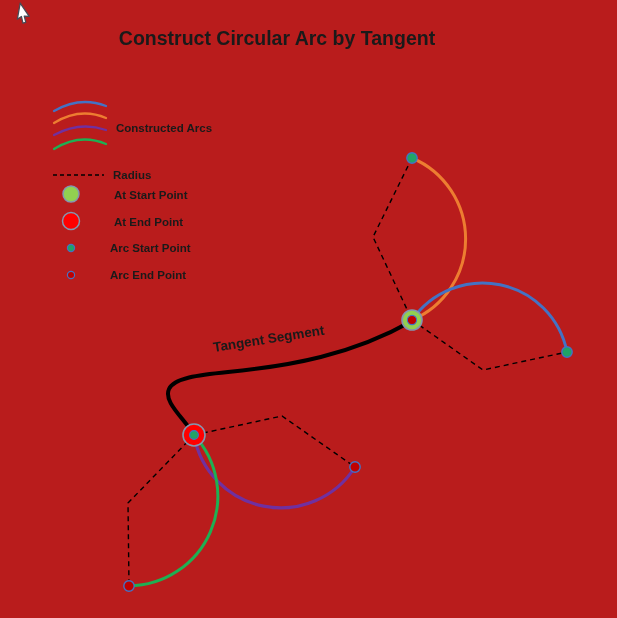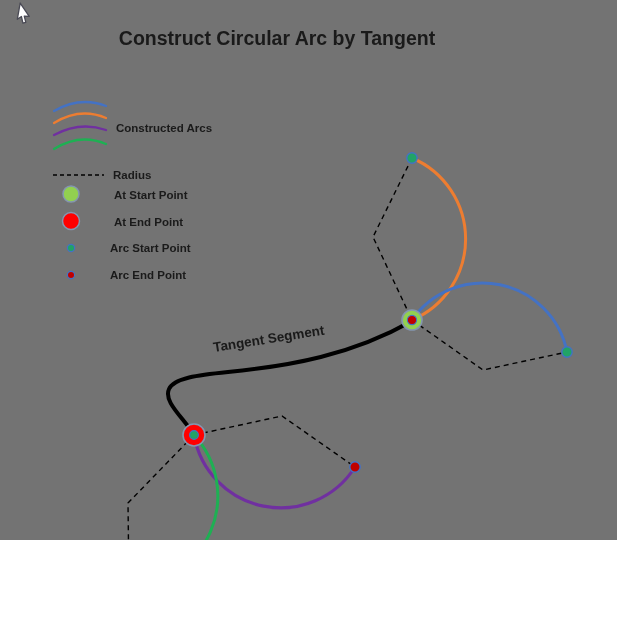--- a/index.html
+++ b/index.html
@@ -1,20 +1,20 @@
 <!DOCTYPE html>
 <html><head>
 <meta charset="utf-8">
 <style>
   html, body { margin: 0; padding: 0; background: #ffffff; }
   .canvas {
     position: relative;
     width: 617px;
-    height: 540px;
-    background: #737373;
+    height: 618px;
+    background: #b91c1c;
     overflow: hidden;
     text-align: center;
   }
   svg text {
     font-family: "Liberation Sans", sans-serif;
     font-weight: 700;
     fill: #1a1a1a;
   }
   .title-text   { font-size: 19.5px; text-anchor: middle; }
   .legend-label { font-size: 11.5px; }

